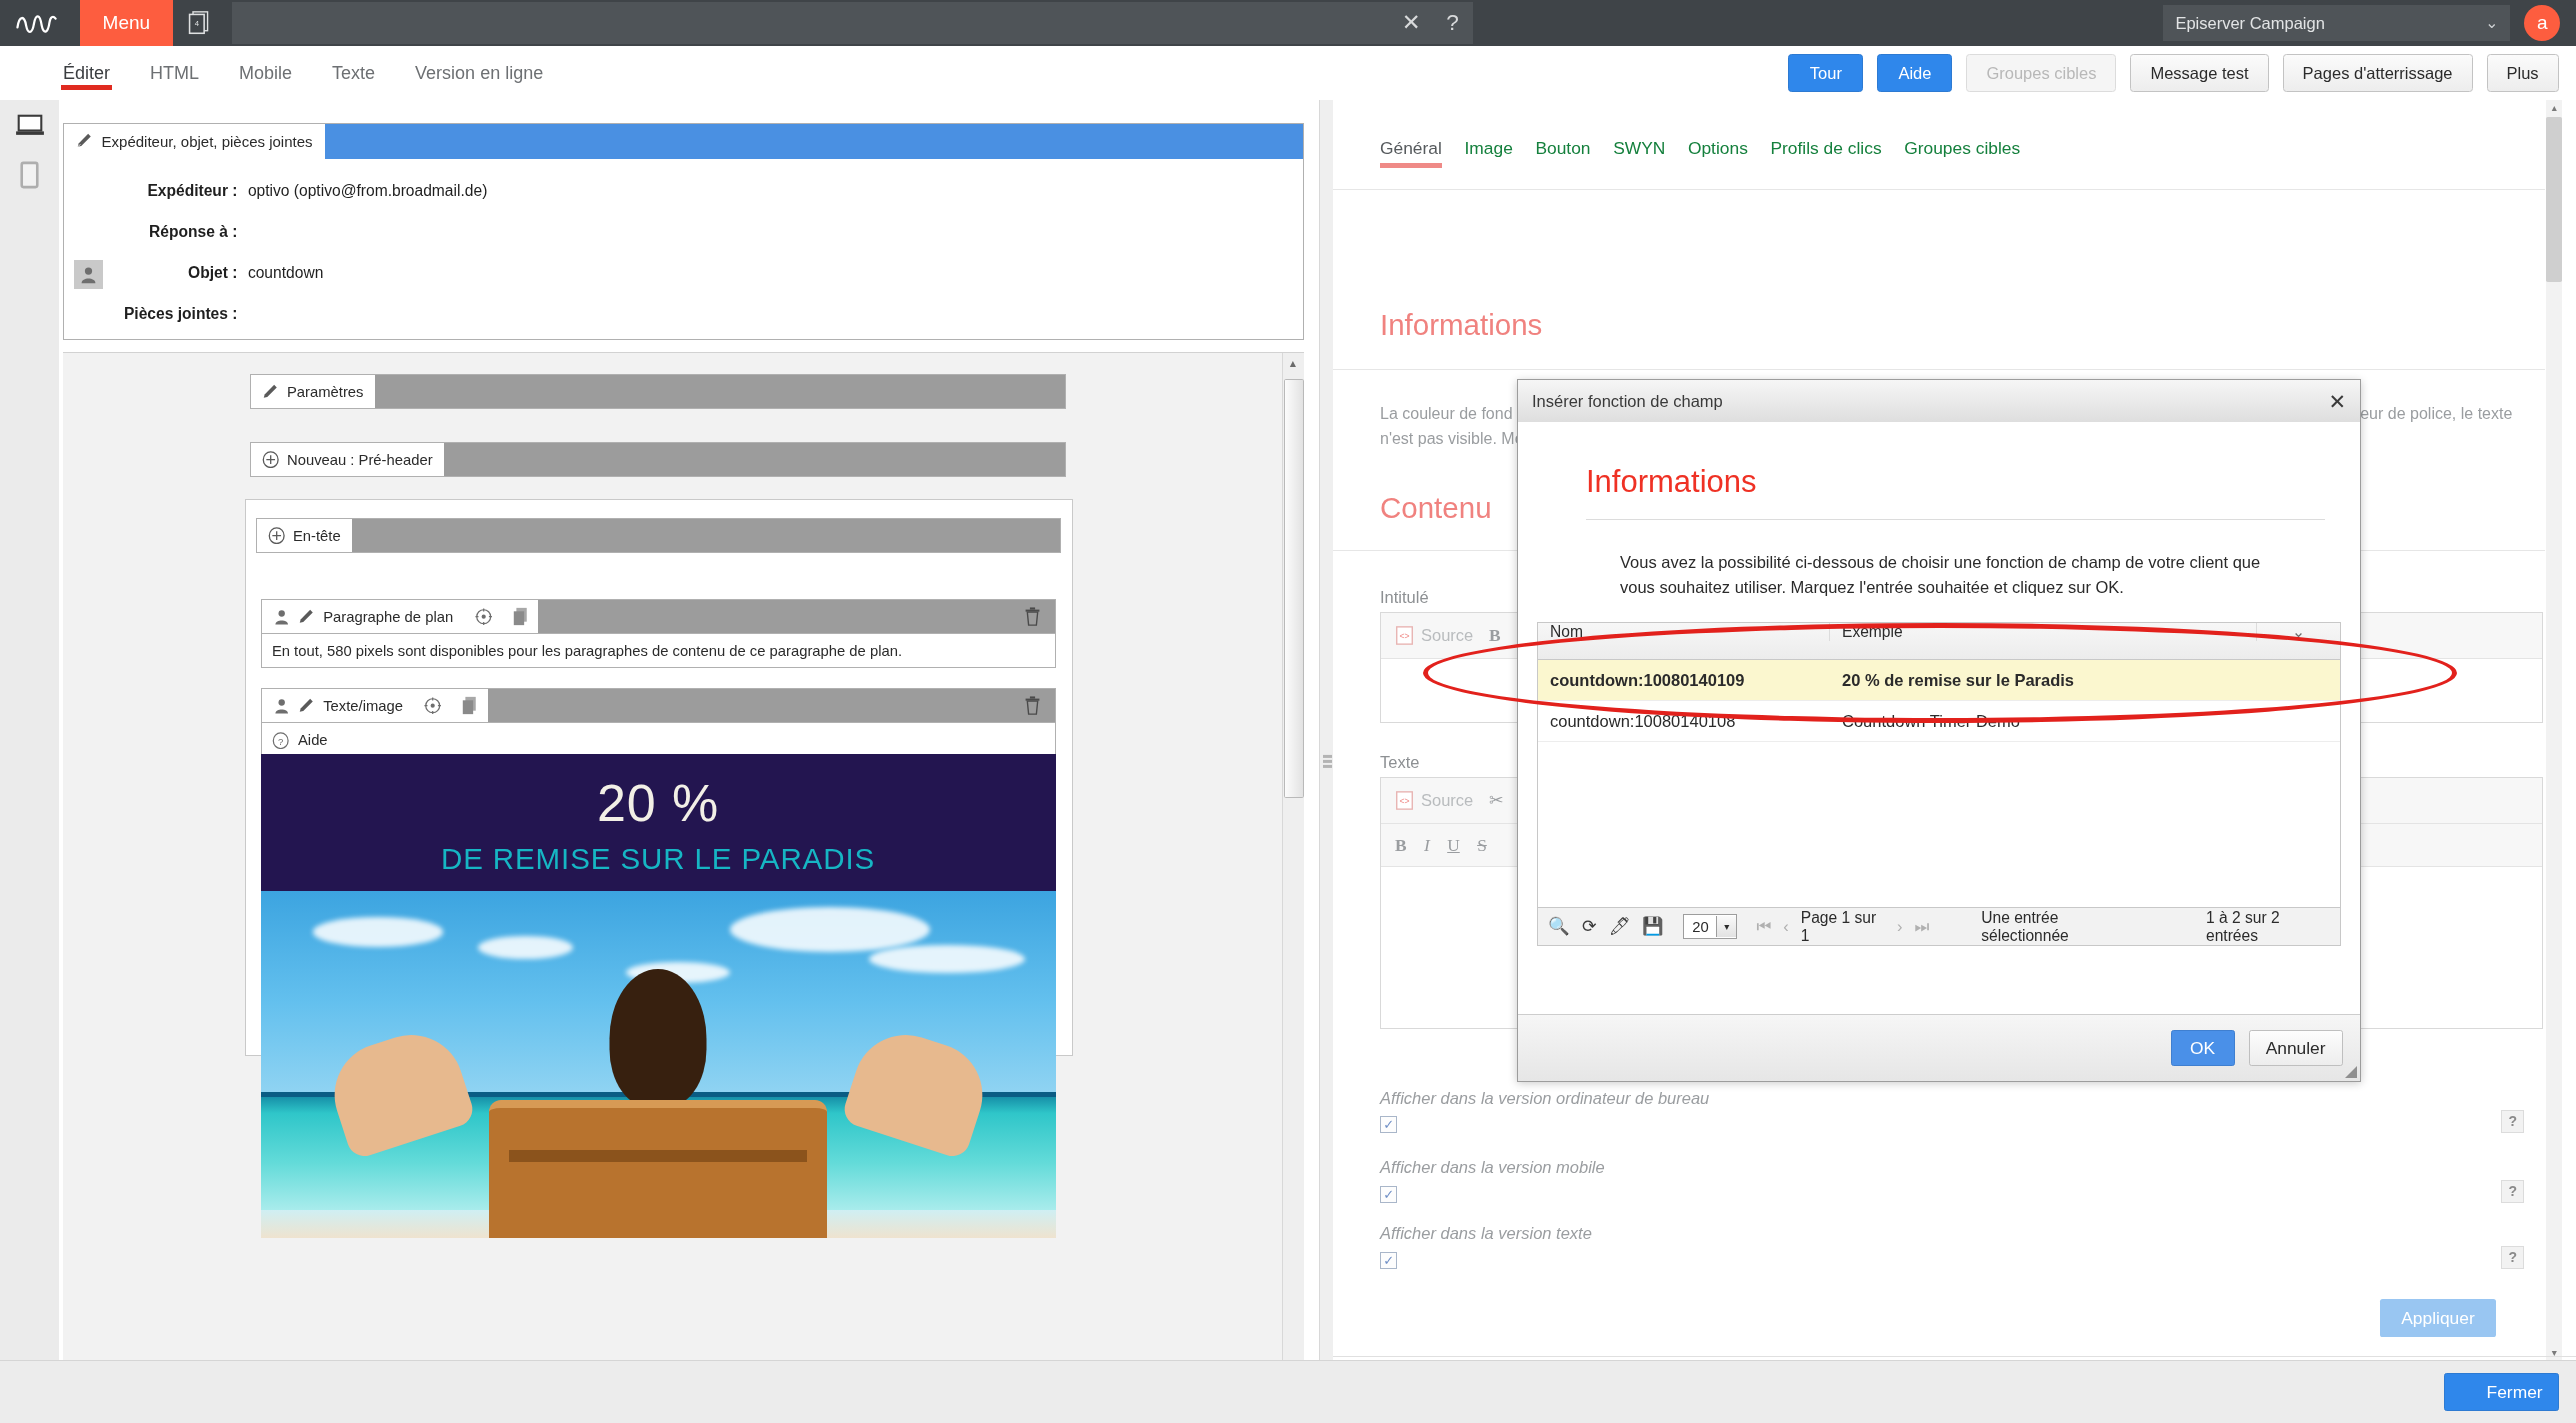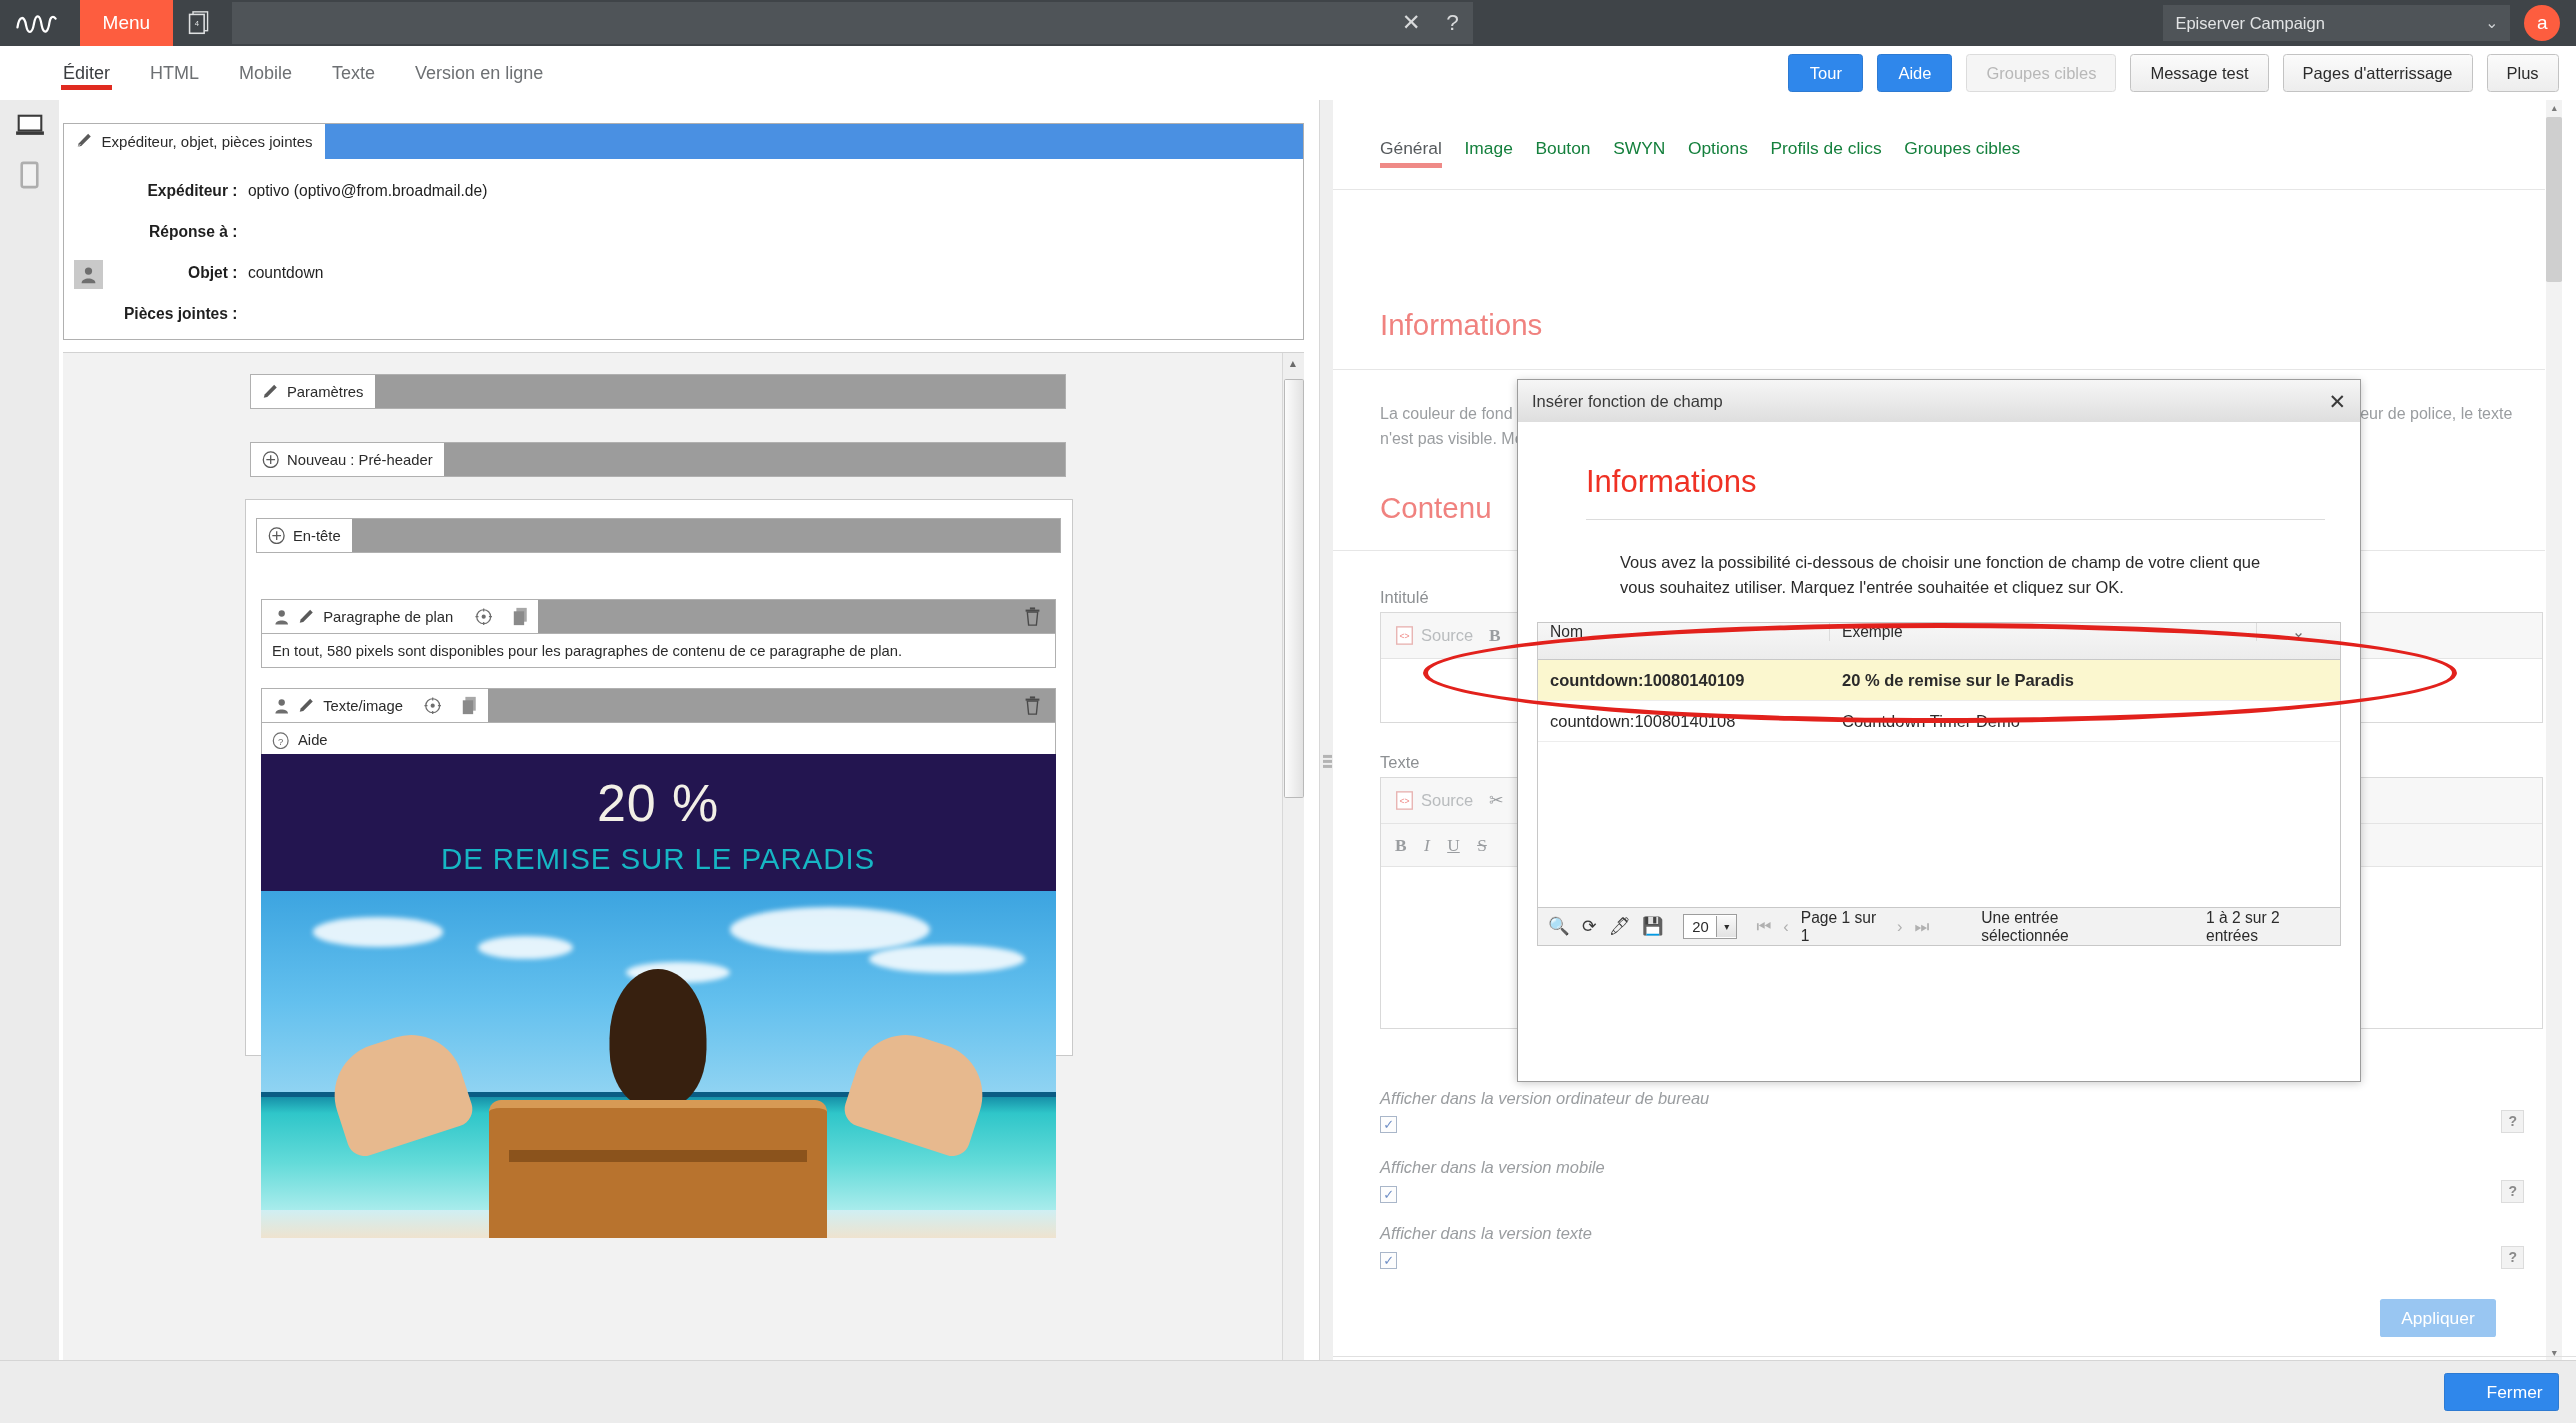--- a/index.html
+++ b/index.html
@@ -553,18 +553,27 @@
         </span>
         <span class="pgico">⏮</span>
         <span class="pgico">‹</span>
         <span>Page 1 sur 1</span>
         <span class="pgico">›</span>
         <span class="pgico">⏭</span>
         <span class="right1">Une entrée sélectionnée</span>
         <span class="right2">1 à 2 sur 2 entrées</span>
       </div>
     </div>
+    <div class="modal-footer">
+      <div class="m-ok">
+          <span>OK</span>
+        </div>
+      <div class="m-cancel">
+          <span>Annuler</span>
+        </div>
+      <div class="resize-grip"></div>
+    </div>
   </div>
 
   <div class="annot"></div>
 
 </div>
 
 
 </body></html>

